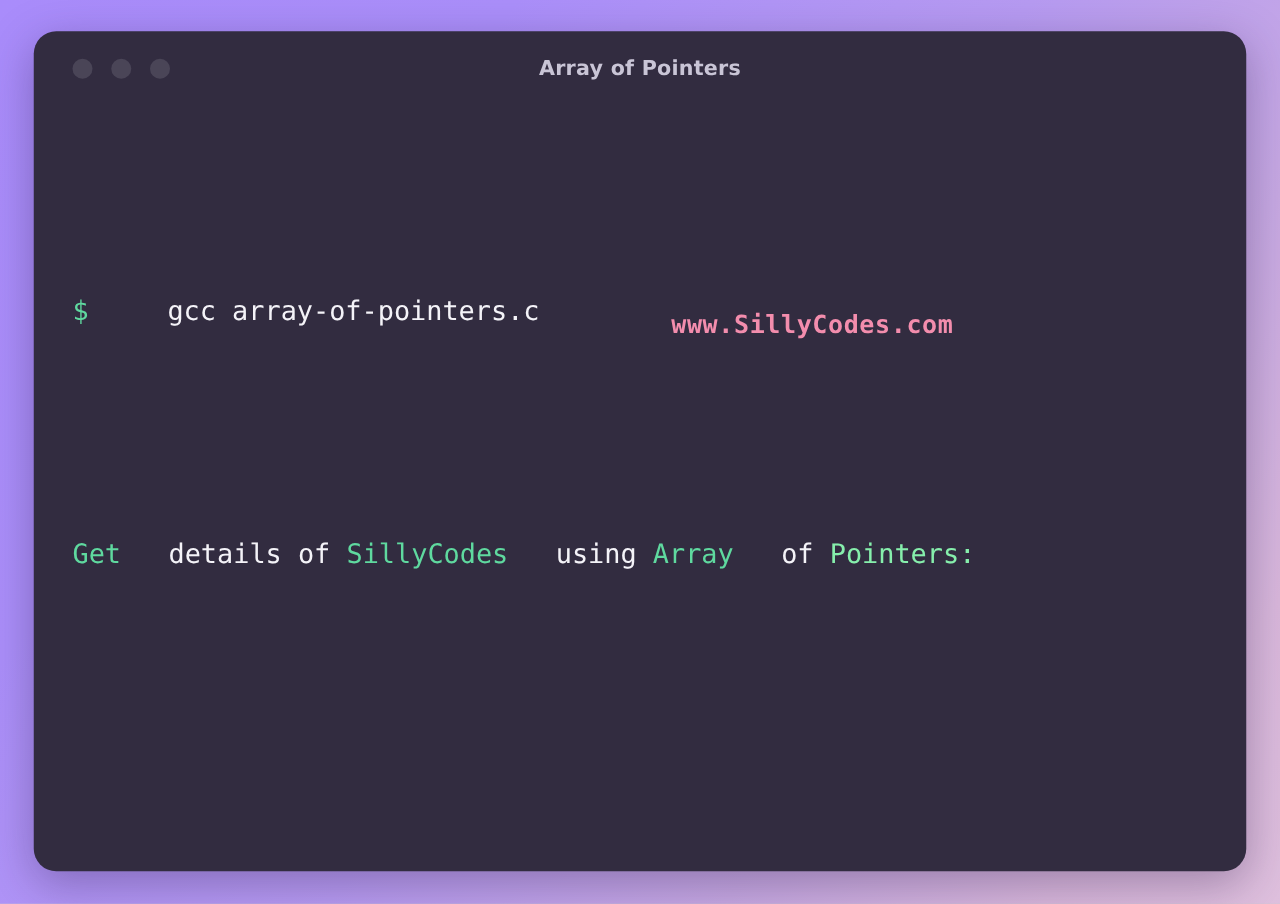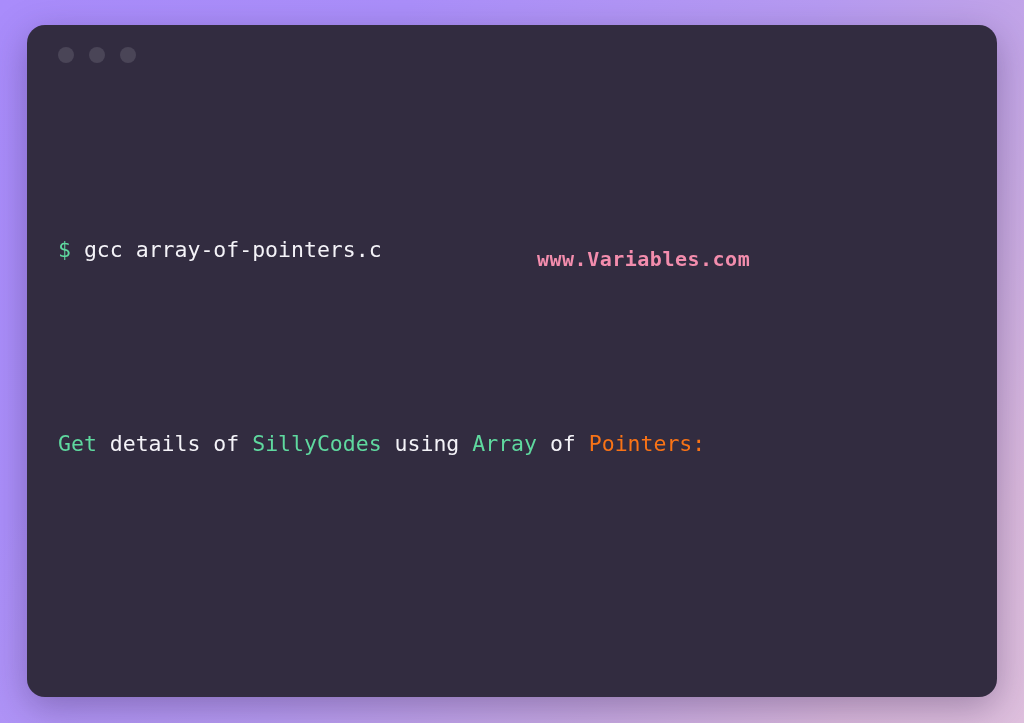--- a/index.html
+++ b/index.html
@@ -67,22 +67,22 @@
     line-height: 38.8px;
     white-space: pre;
     color: #f2f1f6;
   }
 
   .line {
     height: 38.8px;
   }
 
   .g  { color: #5fd99f; }   
-  .w  { color: #f4f3f8; }   
-  .b  { color: #f97316; }   
+  .w  { color: #f4f3f8; margin-left: 25px; }   
+  .b  { color: #86efac; }   
 
   .watermark {
     position: absolute;
     left: 510px;
     top: 157px;
     font-family: "DejaVu Sans Mono", monospace;
     font-size: 20px;
     font-weight: bold;
     color: #f38dad;
     letter-spacing: 0.5px;
@@ -92,20 +92,21 @@
 <body>
 
 <div class="window">
 
   <div class="titlebar">
     <div class="dots">
       <span class="dot"></span>
       <span class="dot"></span>
       <span class="dot"></span>
     </div>
+    <div class="win-title">Array of Pointers</div>
   </div>
 
   <div class="term">
 
     <div class="line"><span class="g">$</span><span class="w"> </span><span class="w">gcc array-of-pointers.c</span></div>
 
 
     <div class="line"><span class="g">Get</span><span class="w"> details of </span><span class="g">SillyCodes</span><span class="w"> using </span><span class="g">Array</span><span class="w"> of </span><span class="b">Pointers:</span></div>
 
     
@@ -128,16 +129,16 @@
 
     
 
     
     
 
     
 
     
 
-    <div class="watermark">www.Variables.com</div>
+    <div class="watermark">www.SillyCodes.com</div>
 
   </div>
 </div>
 
 </body></html>

